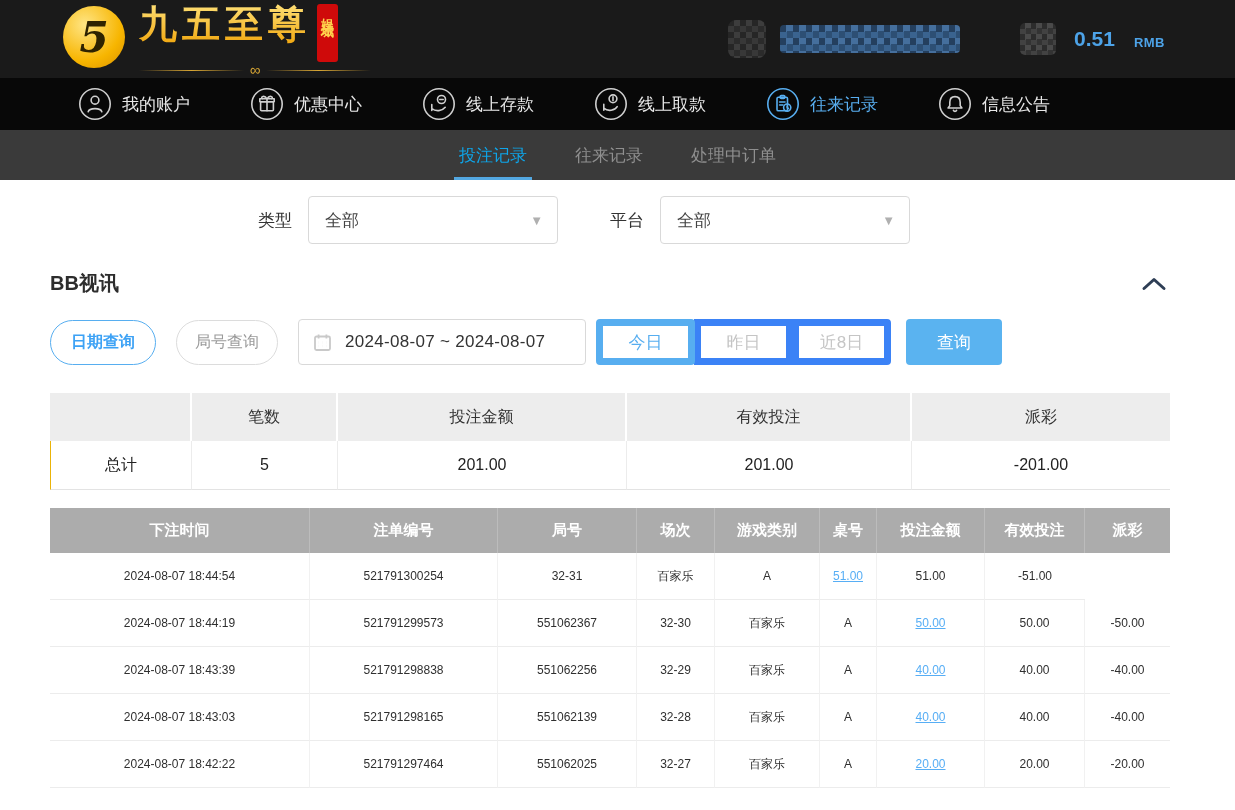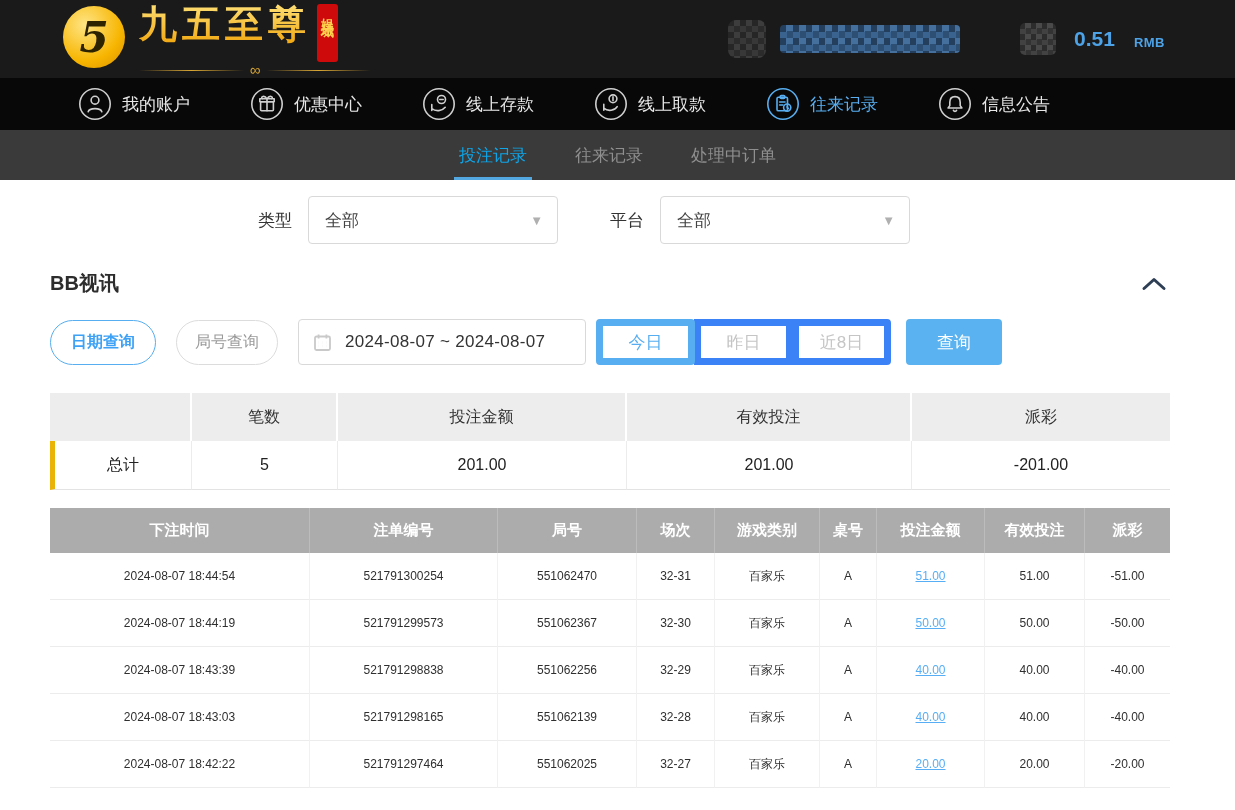--- a/index.html
+++ b/index.html
@@ -108,21 +108,21 @@
 
   
   .summary-table { margin:28px 0 0 50px; width:1120px; }
   .sum-row { display:grid; grid-template-columns:142px 146px 289px 285px 258px; }
   .sum-head .cell { background:#ededed; height:48px; display:flex; align-items:center;
     justify-content:center; font-size:16px; color:#333; border-right:2px solid #fff; }
   .sum-head .cell:last-child { border-right:none; }
   .sum-body .cell { background:#fff; height:49px; display:flex; align-items:center;
     justify-content:center; font-size:16px; color:#222; border-right:1px solid #ececec;
     border-bottom:1px solid #e3e3e3; }
-  .sum-body .cell:first-child { border-left:5px solid #eab308;text-align:right; }
+  .sum-body .cell:first-child { border-left:1px solid #eab308;text-align:right; }
   .sum-body .cell:last-child { border-right:none; }
   .neg { color:#f15b5b; }
 
   
   .main-table { margin:18px 0 0 50px; width:1120px; }
   .trow { display:grid;
     grid-template-columns:260px 188px 139px 78px 105px 57px 108px 100px 85px; }
   .thead .cell { background:#acacac; color:#fff; font-weight:bold; height:45px;
     font-size:15px; display:flex; align-items:center; justify-content:center;
     border-right:1px solid #bcbcbc; }
@@ -287,21 +287,20 @@
     <div class="cell">游戏类别</div>
     <div class="cell">桌号</div>
     <div class="cell">投注金额</div>
     <div class="cell">有效投注</div>
     <div class="cell">派彩</div>
   </div>
 
   <div class="trow tbody">
     <div class="cell">2024-08-07 18:44:54</div>
     <div class="cell">521791300254</div>
-    <div class="cell">551062470</div>
     <div class="cell">32-31</div>
     <div class="cell">百家乐</div>
     <div class="cell">A</div>
     <div class="cell">
         <span class="amount-link">51.00</span>
       </div>
     <div class="cell">51.00</div>
     <div class="cell neg">-51.00</div>
   </div>
 

